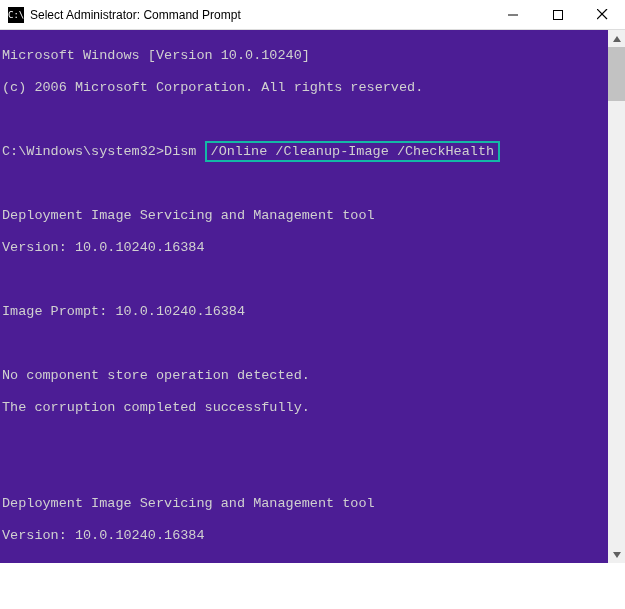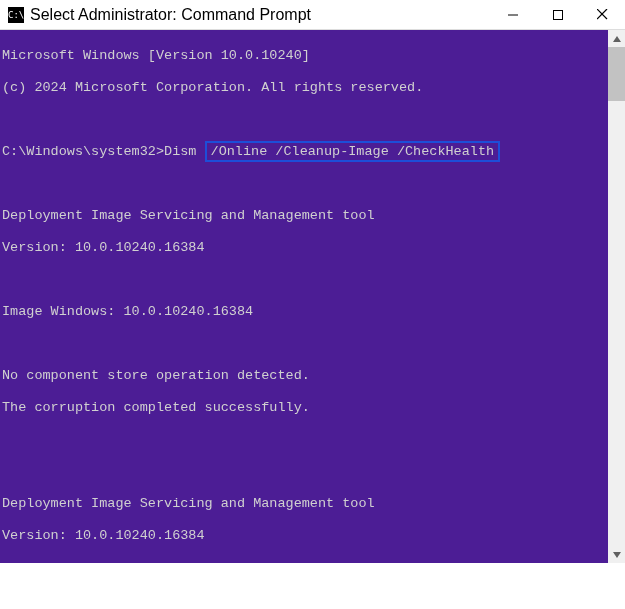--- a/index.html
+++ b/index.html
@@ -24,21 +24,21 @@
       height: 16px;
       background: #000;
       color: #fff;
       font-family: Consolas, monospace;
       font-size: 9px;
       line-height: 16px;
       text-align: center;
       margin-right: 6px;
     }
     .titlebar .title {
-      font-size: 16px;
+      font-size: 12px;
       color: #000;
       flex: 1;
     }
     .win-controls {
       display: flex;
       height: 100%;
     }
     .win-btn {
       width: 45px;
       height: 100%;
@@ -98,21 +98,21 @@
     .sb-thumb {
       position: absolute;
       top: 0;
       left: 0;
       right: 0;
       height: 54px;
       background: #c2c2c2;
     }
     .line { display: block; }
     .hl-inline {
-      border: 2px solid #1d4ed8;
+      border: 2px solid #14b8a6;
       padding: 1px 4px;
     }
   </style>
 </head>
 <body>
 
 <div class="titlebar">
   <div class="app-icon">C:\</div>
   <div class="title">Select Administrator: Command Prompt</div>
   <div class="win-controls">
@@ -131,28 +131,28 @@
           <line x1="0" y1="0" x2="10" y2="10" stroke="#000" stroke-width="1.2"></line>
           <line x1="10" y1="0" x2="0" y2="10" stroke="#000" stroke-width="1.2"></line>
         </svg>
     </div>
   </div>
 </div>
 
 <div class="console-area">
   <div class="console-content">
 <span class="line">Microsoft Windows [Version 10.0.10240]</span>
-<span class="line">(c) 2024 Microsoft Corporation. All rights reserved.</span>
+<span class="line">(c) 2006 Microsoft Corporation. All rights reserved.</span>
 <span class="line">&nbsp;</span>
 <span class="line"><span>C:\Windows\system32&gt;Dism </span><span class="hl-inline">/Online /Cleanup-Image /CheckHealth</span></span>
 <span class="line">&nbsp;</span>
 <span class="line">Deployment Image Servicing and Management tool</span>
 <span class="line">Version: 10.0.10240.16384</span>
 <span class="line">&nbsp;</span>
-<span class="line">Image Windows: 10.0.10240.16384</span>
+<span class="line">Image Prompt: 10.0.10240.16384</span>
 <span class="line">&nbsp;</span>
 <span class="line">No component store operation detected.</span>
 <span class="line">The corruption completed successfully.</span>
 <span class="line">&nbsp;</span>
 <span class="line">&nbsp;</span>
 <span class="line">Deployment Image Servicing and Management tool</span>
 <span class="line">Version: 10.0.10240.16384</span>
 <span class="line">&nbsp;</span>
 
 

